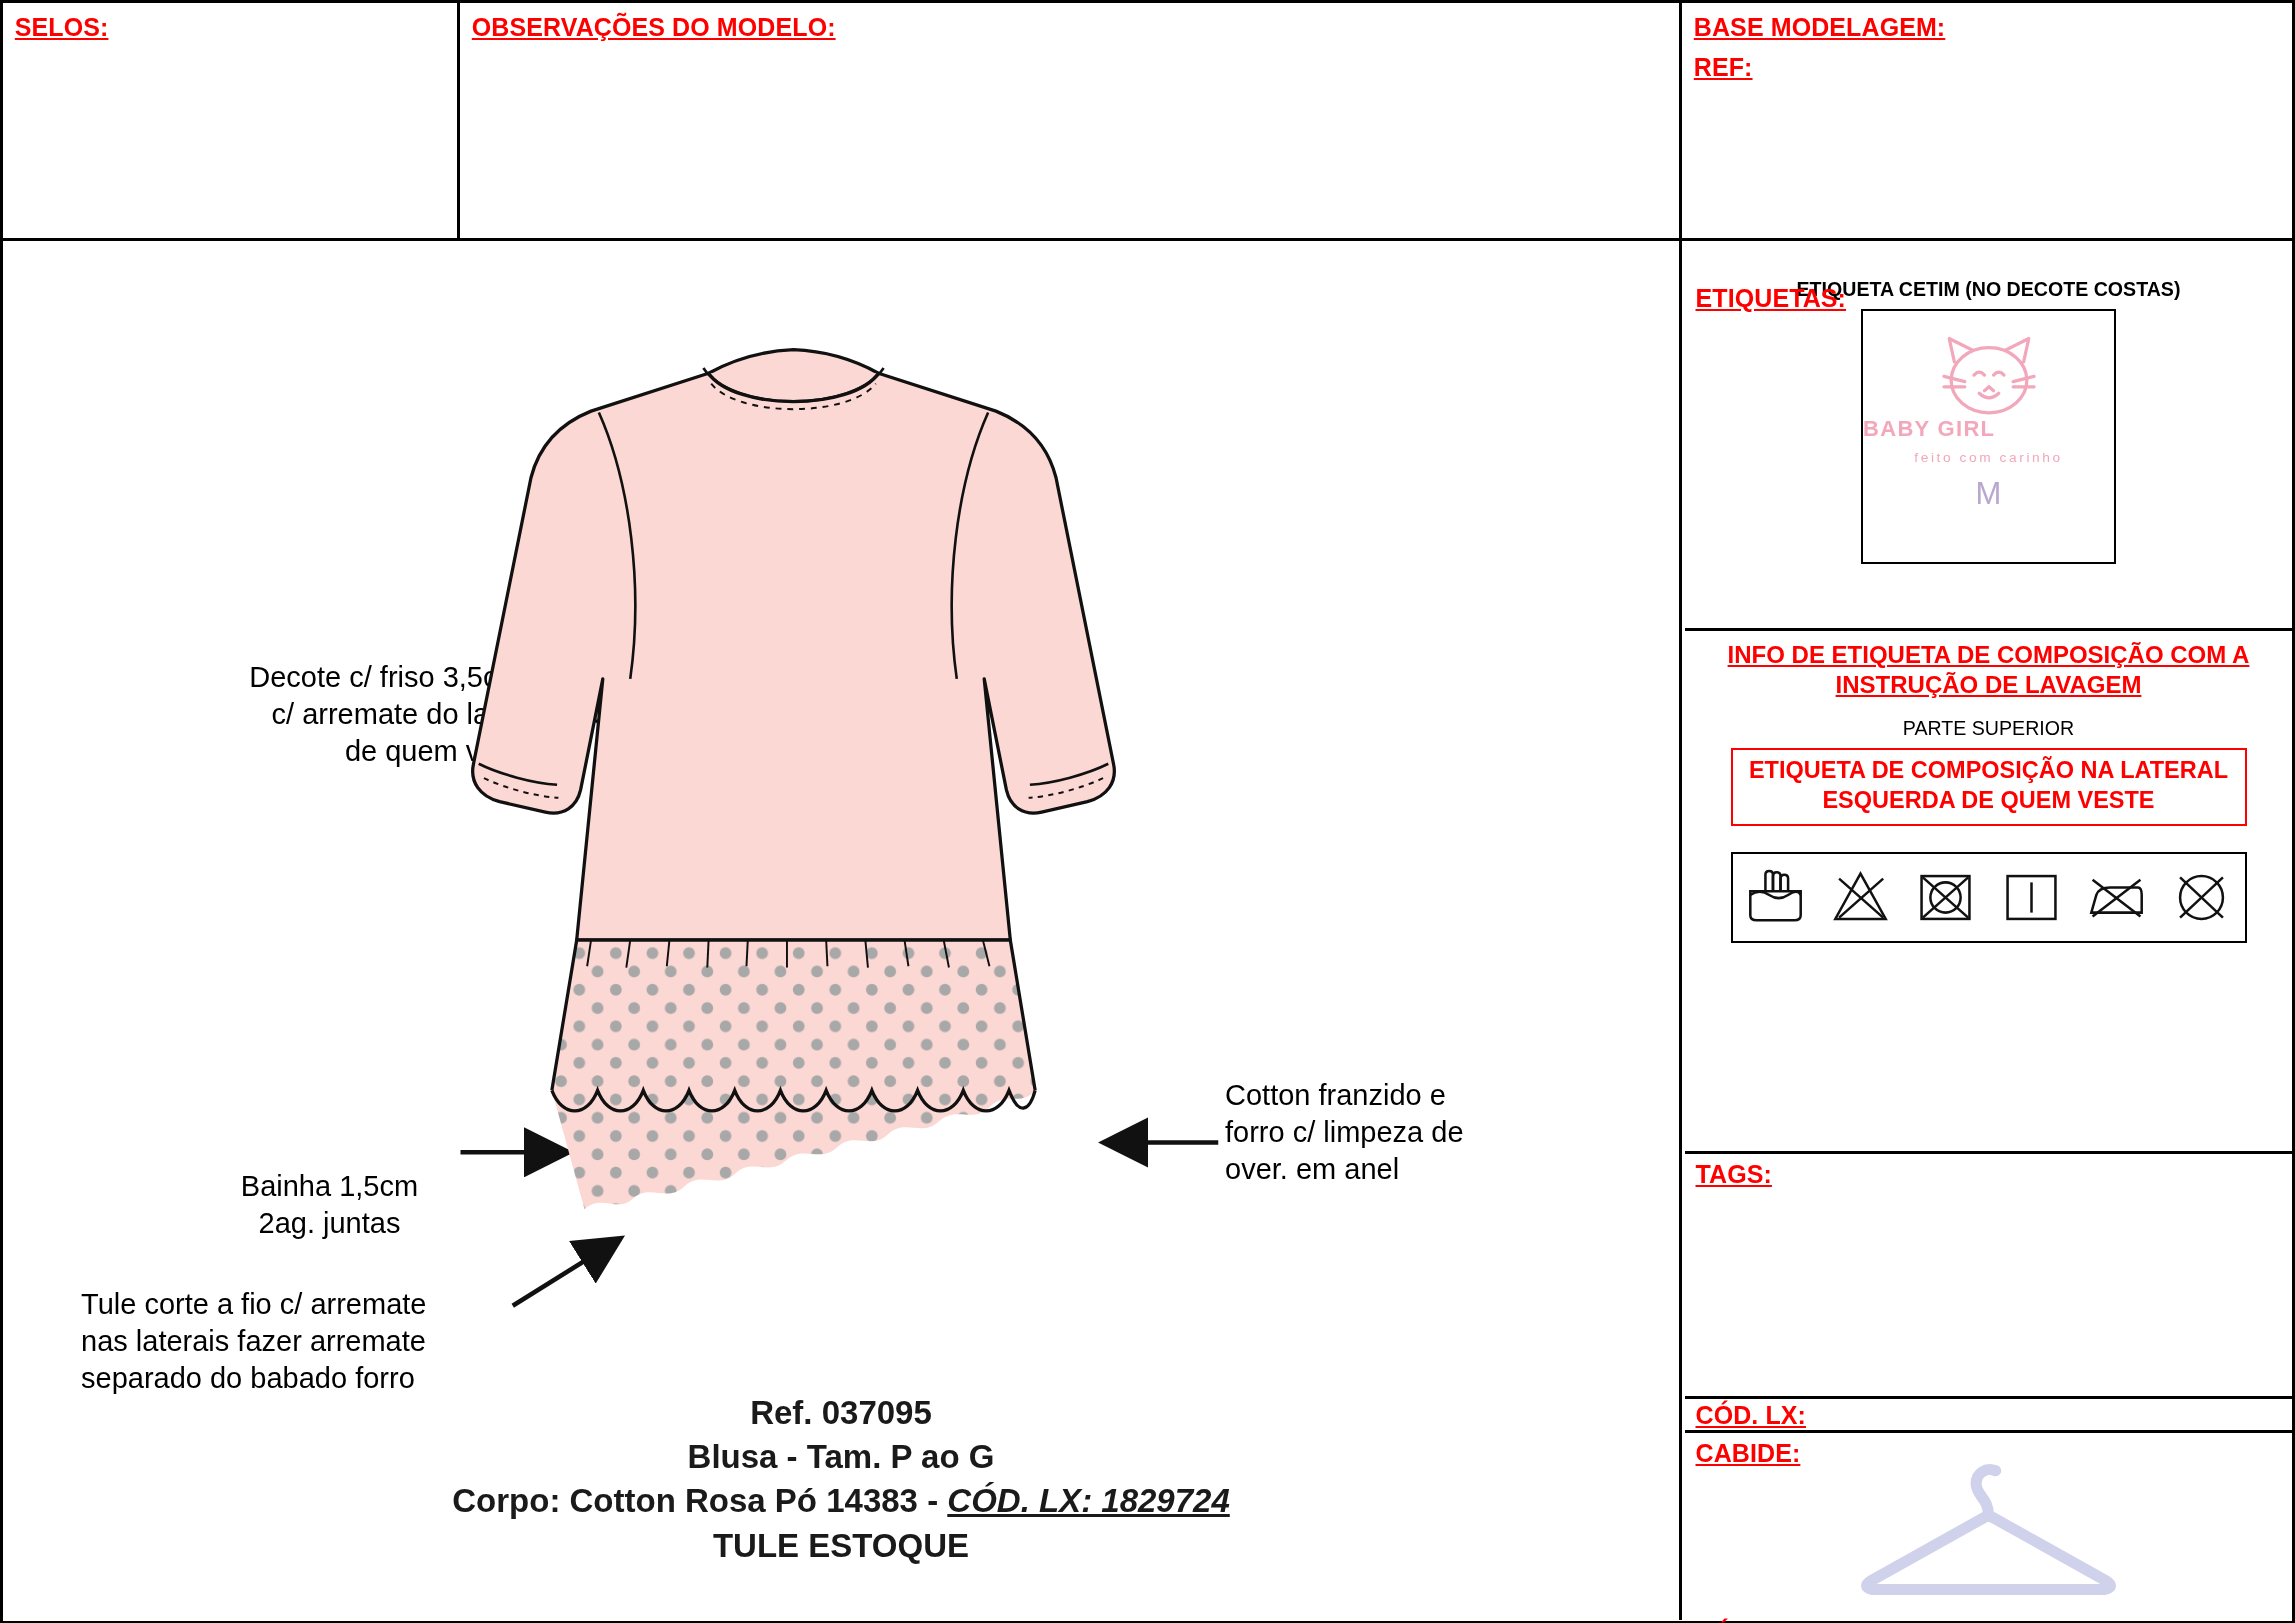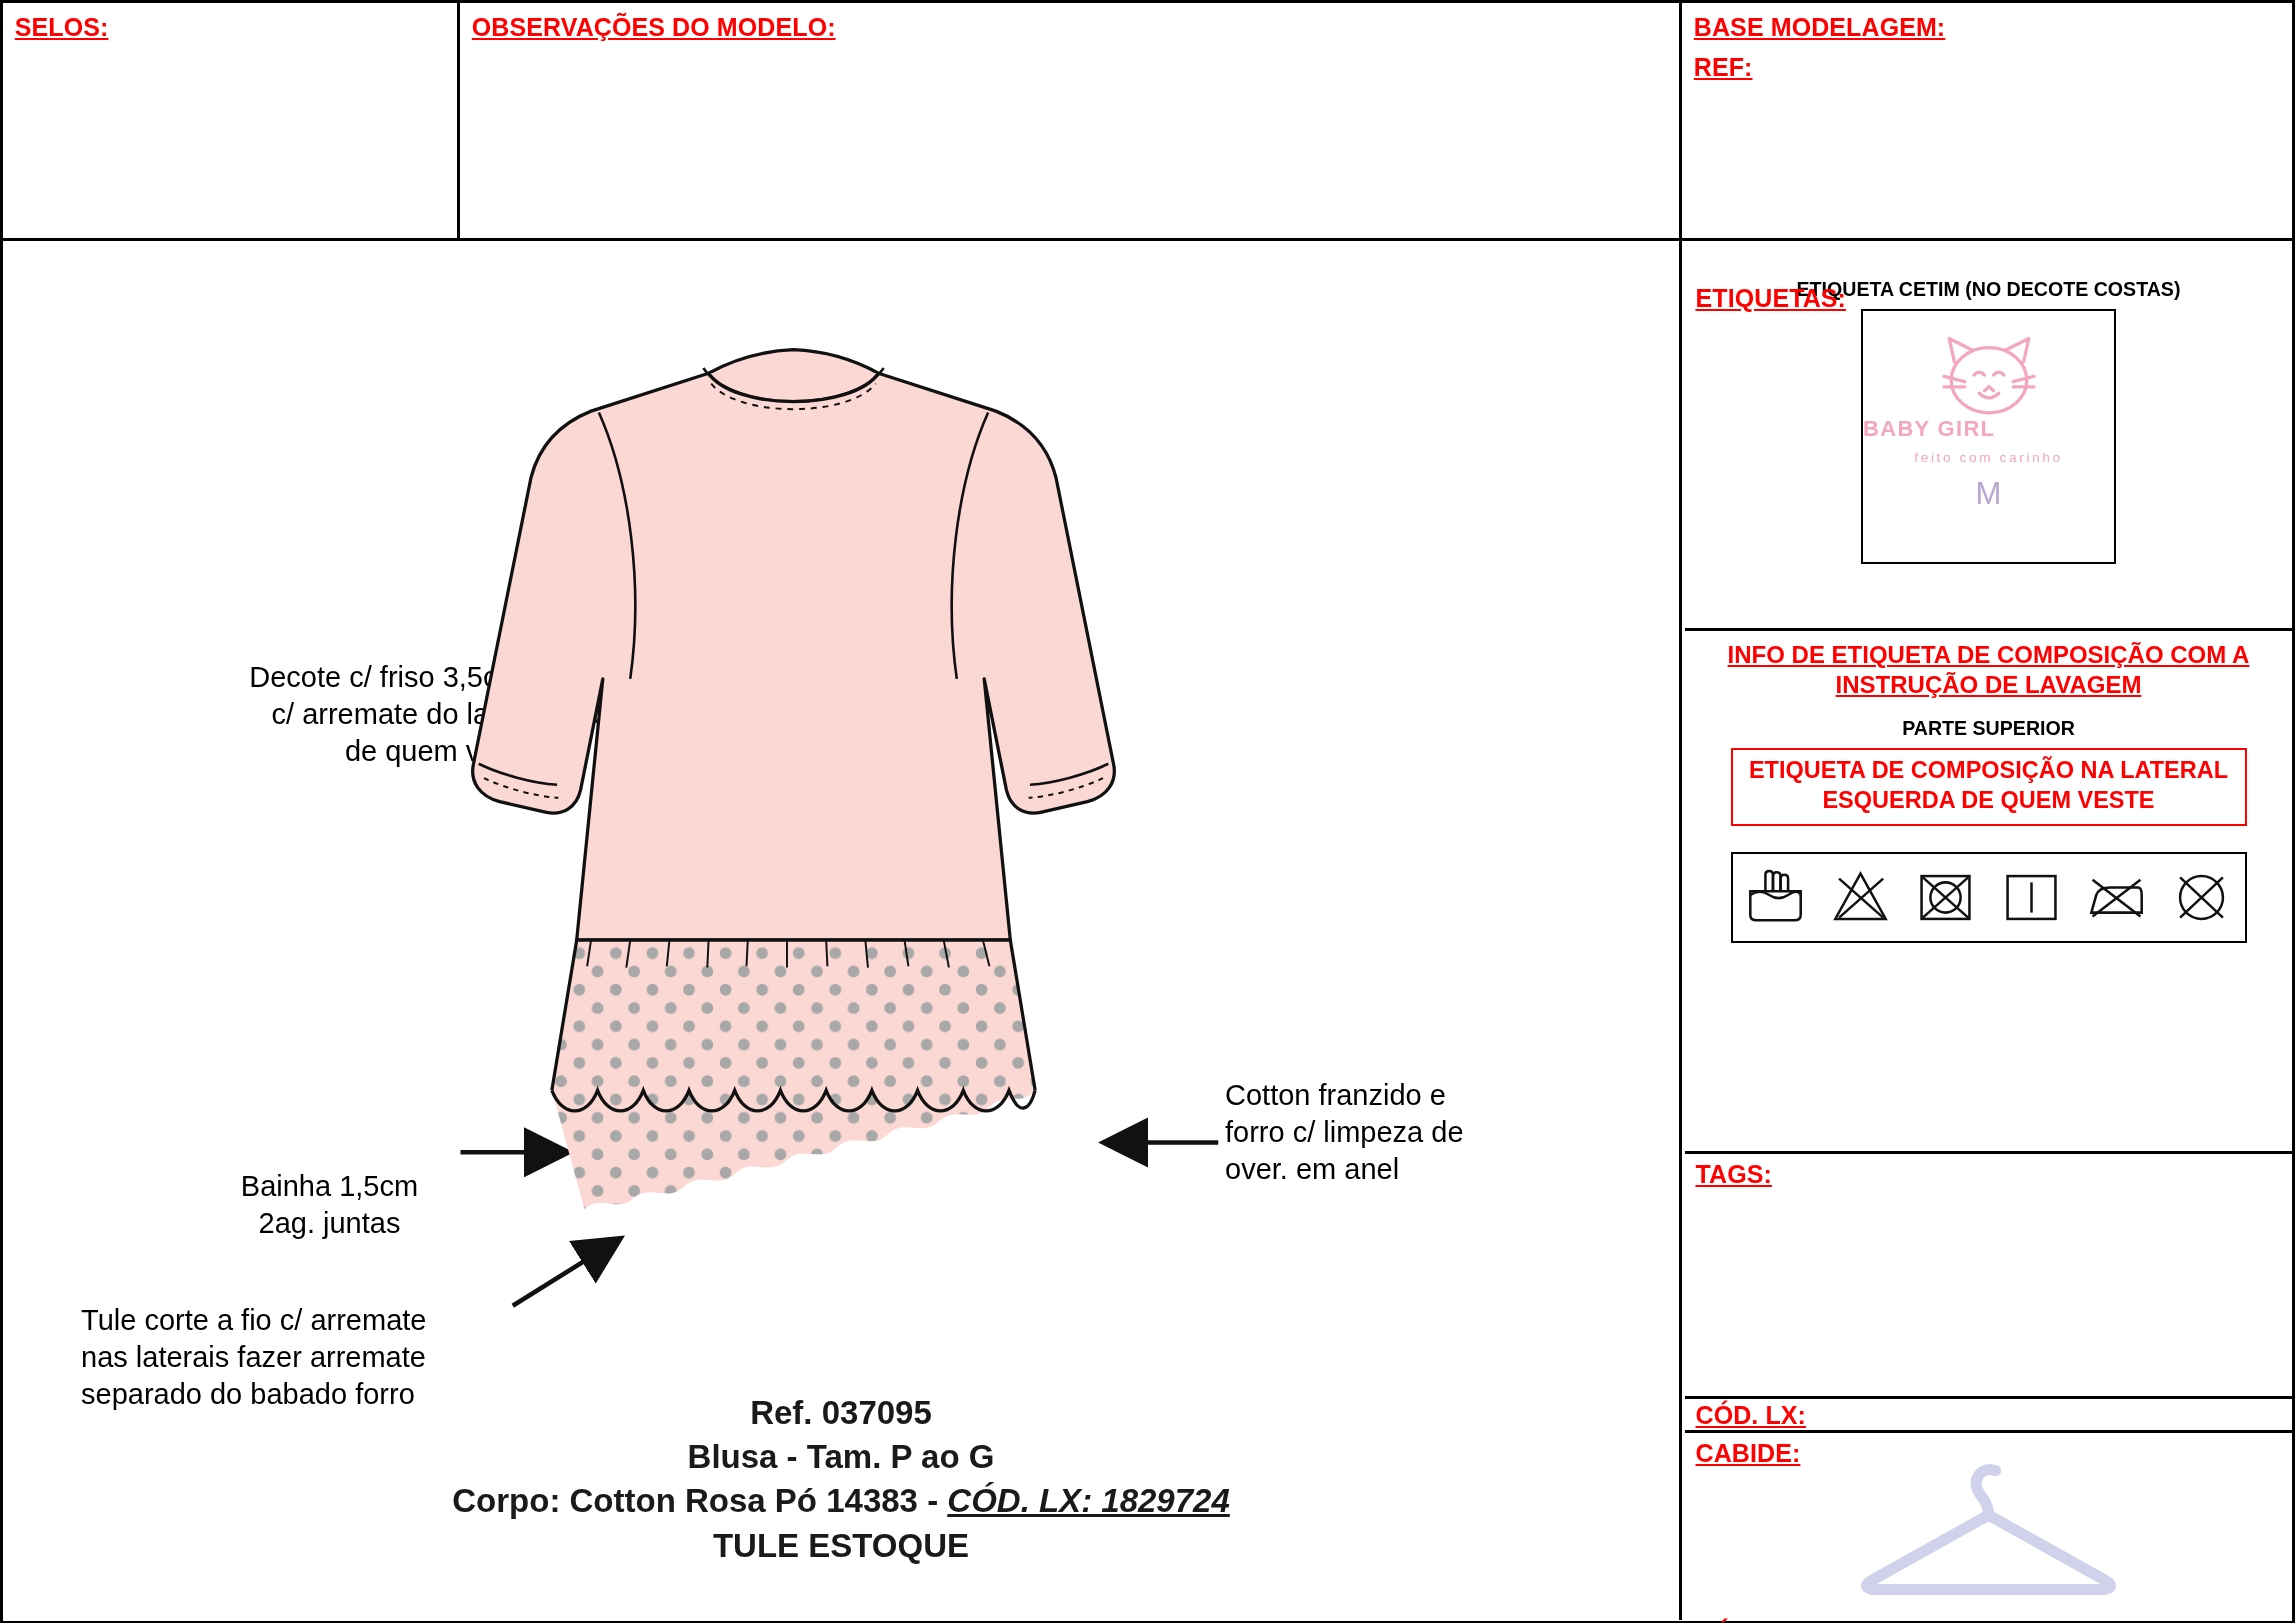--- a/index.html
+++ b/index.html
@@ -138,21 +138,21 @@
     text-align: center;
     color: #ff0000;
     font-weight: bold;
     text-decoration: underline;
     font-size: 24px;
     line-height: 1.25;
     padding: 9.1px 6.5px 0;
   }
   .parte-sup {
     text-align: center;
-    font-weight: bold;
+    font-weight: normal;
     font-size: 19.6px;
     margin-top: 17px;
   }
   .comp-box {
     margin: 7.8px auto 0;
     width: 516px;
     border: 2px solid #ff0000;
     color: #ff0000;
     font-weight: bold;
     font-size: 23.5px;
@@ -203,21 +203,21 @@
     position: absolute;
     font-size: 29px;
     color: #000;
     line-height: 1.28;
     white-space: pre-line;
   }
   .c-decote { left: 169px; top: 418px; text-align: center; width: 536px;}
   .c-etiqueta { left: 738px; top: 376px; text-align: center; width: 216px; }
   .c-babado { left: 1222px; top: 836px; text-align: left; width: 340px; }
   .c-bainha { left: 196px; top: 895px; text-align: center; width: 261px; margin-top: 32px; }
-  .c-tule { left: 78px; top: 1045px; text-align: left; width: 483px; margin-top: 16px; }
+  .c-tule { left: 78px; top: 1045px; text-align: left; width: 483px; }
 
   .title-block {
     position: absolute;
     left: 0;
     top: 1150px;
     width: 1676px;
     text-align: center;
     font-size: 33px;
     font-weight: bold;
     line-height: 1.34;

